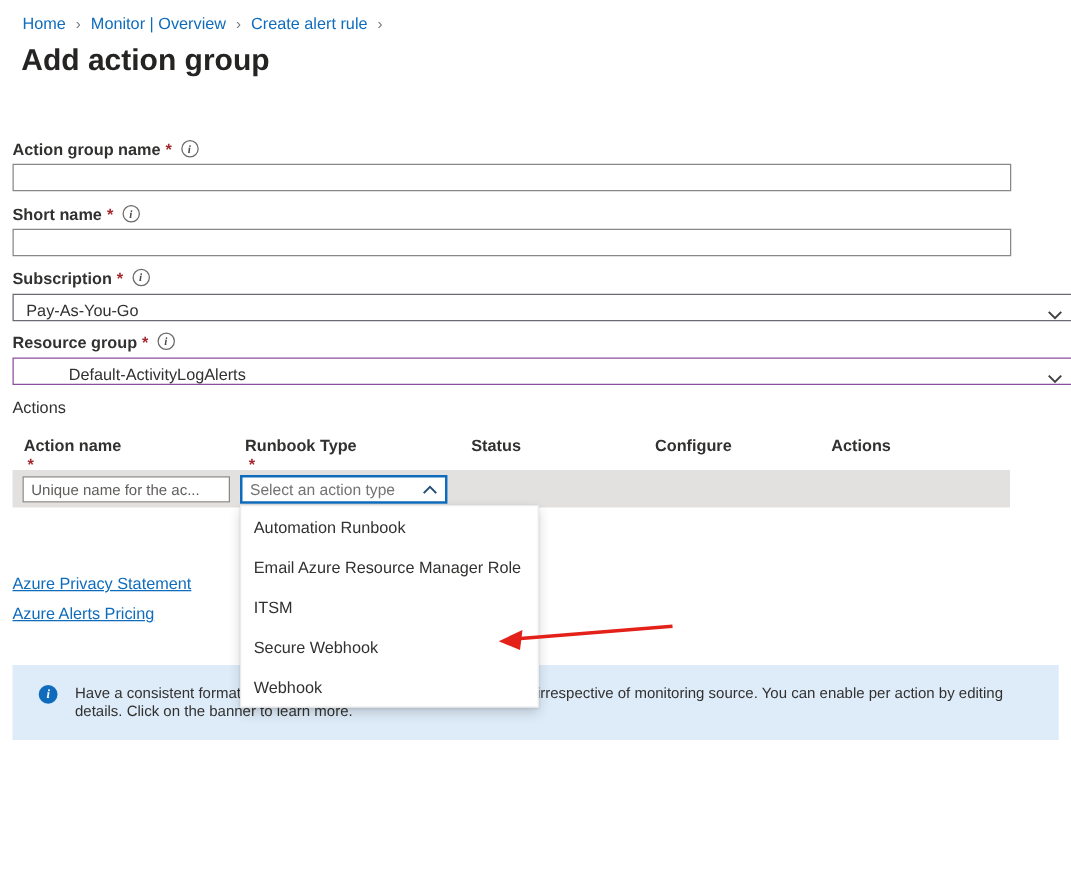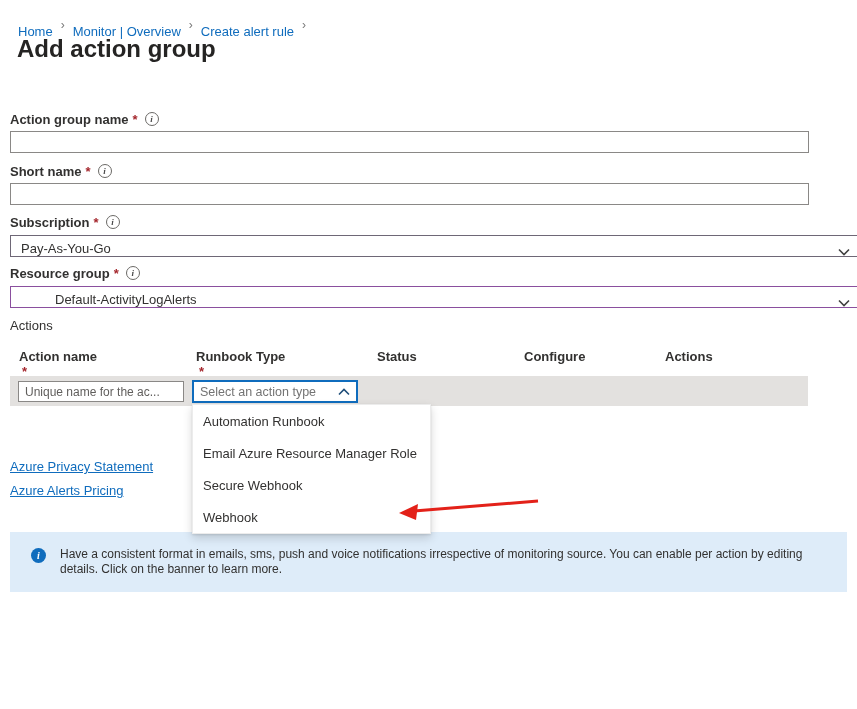--- a/index.html
+++ b/index.html
@@ -8,21 +8,21 @@
     position:relative;
     background:#ffffff;
     font-family:"Liberation Sans","DejaVu Sans",sans-serif;
     color:var(--text,#323130);
     overflow:hidden;
   }
   .abs { position:absolute; }
 
   
   .breadcrumb { top:11px; left:18px; font-size:13px; display:flex; align-items:center; gap:8px; }
-  .crumb { color:var(--accent,#0f6cbd); text-decoration:none; cursor:pointer;margin-top:13px; }
+  .crumb { color:var(--accent,#0f6cbd); text-decoration:none; cursor:pointer; }
   .sep { color:#7a7a7a; font-size:12px; }
 
   .page-title { top:35px; left:17px; font-size:24px; font-weight:700; color:#252423; }
 
   
   .field-label { left:10px; font-size:13px; font-weight:700; display:flex; align-items:flex-start; color:#323130; }
   .req { color:var(--required,#a4262c); margin-left:4px; font-weight:700; }
   .info-icon {
     width:14px; height:14px; border:1px solid #6b6966; border-radius:50%;
     margin-left:7px; font-size:9px; line-height:12px; text-align:center;
@@ -166,20 +166,21 @@
     <span>Select an action type</span>
     <svg class="chev" width="12" height="8" viewBox="0 0 12 8">
         <path d="M1 6.5 L6 1.5 L11 6.5" stroke="#1f4e79" stroke-width="1.6" fill="none"></path>
       </svg>
   </div>
 </div>
 
 <div class="abs dropdown">
   <div class="option">Automation Runbook</div>
   <div class="option">Email Azure Resource Manager Role</div>
+  <div class="option">ITSM</div>
   <div class="option">Secure Webhook</div>
   <div class="option">Webhook</div>
 </div>
 
 <a class="abs page-link" style="top:459px">Azure Privacy Statement</a>
 <a class="abs page-link" style="top:483px">Azure Alerts Pricing</a>
 
 <div class="abs banner">
   <span class="banner-icon">i</span>
   <div class="banner-text">

